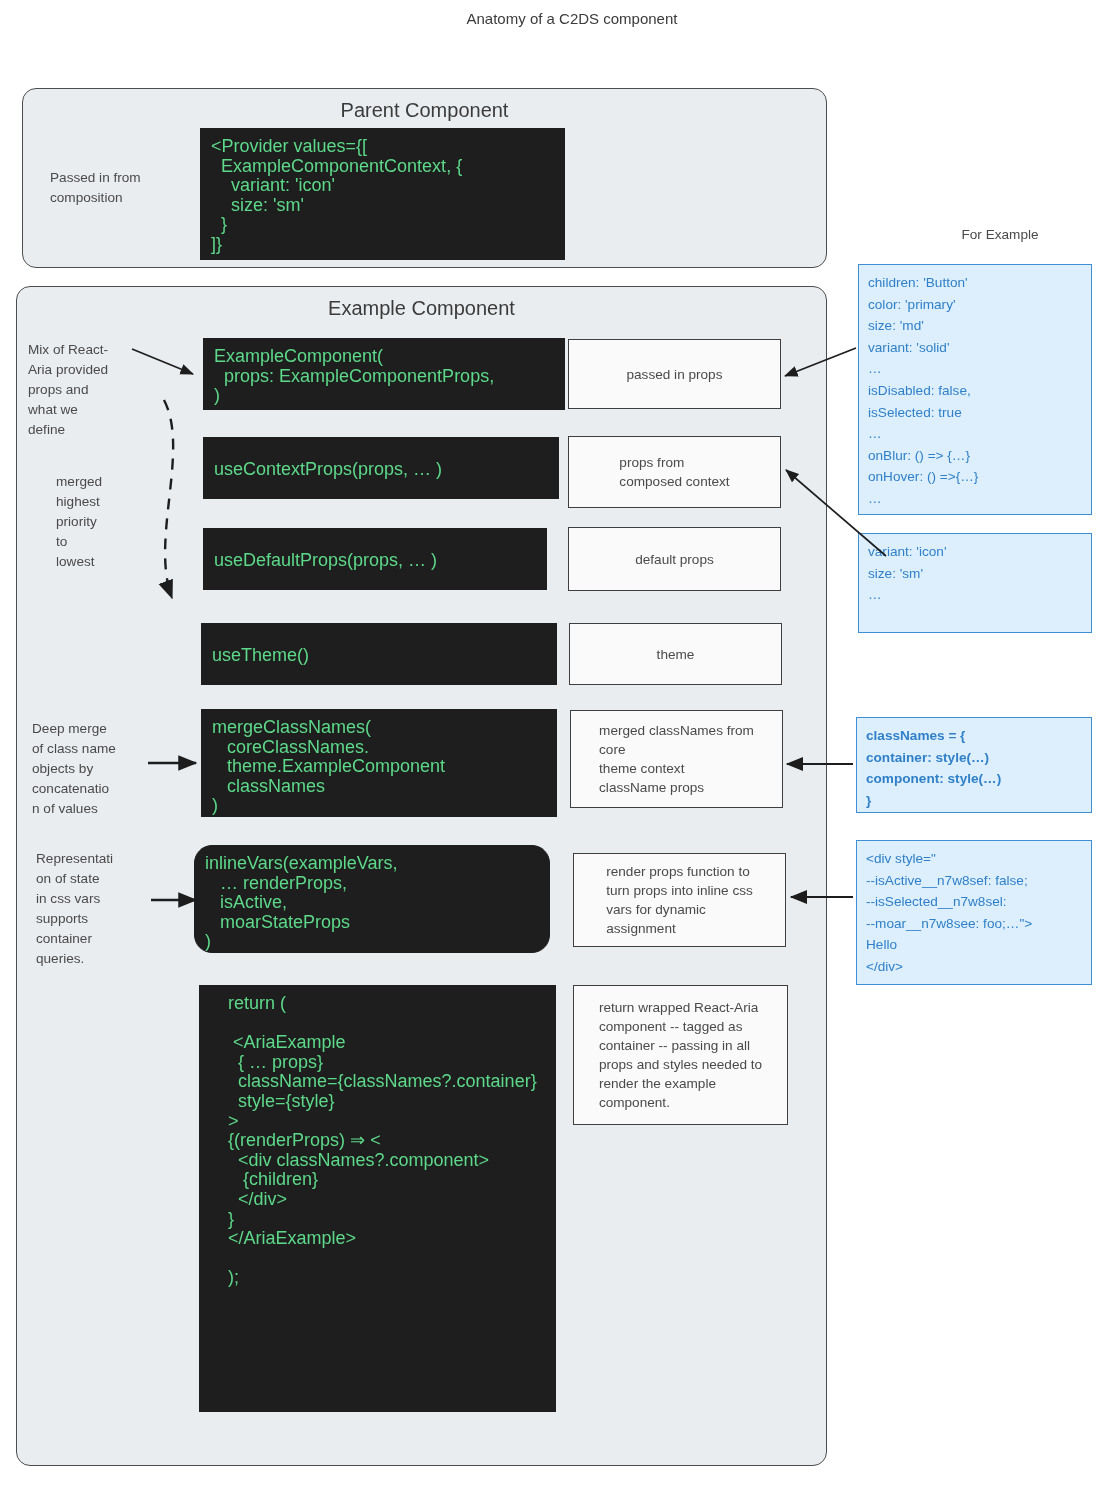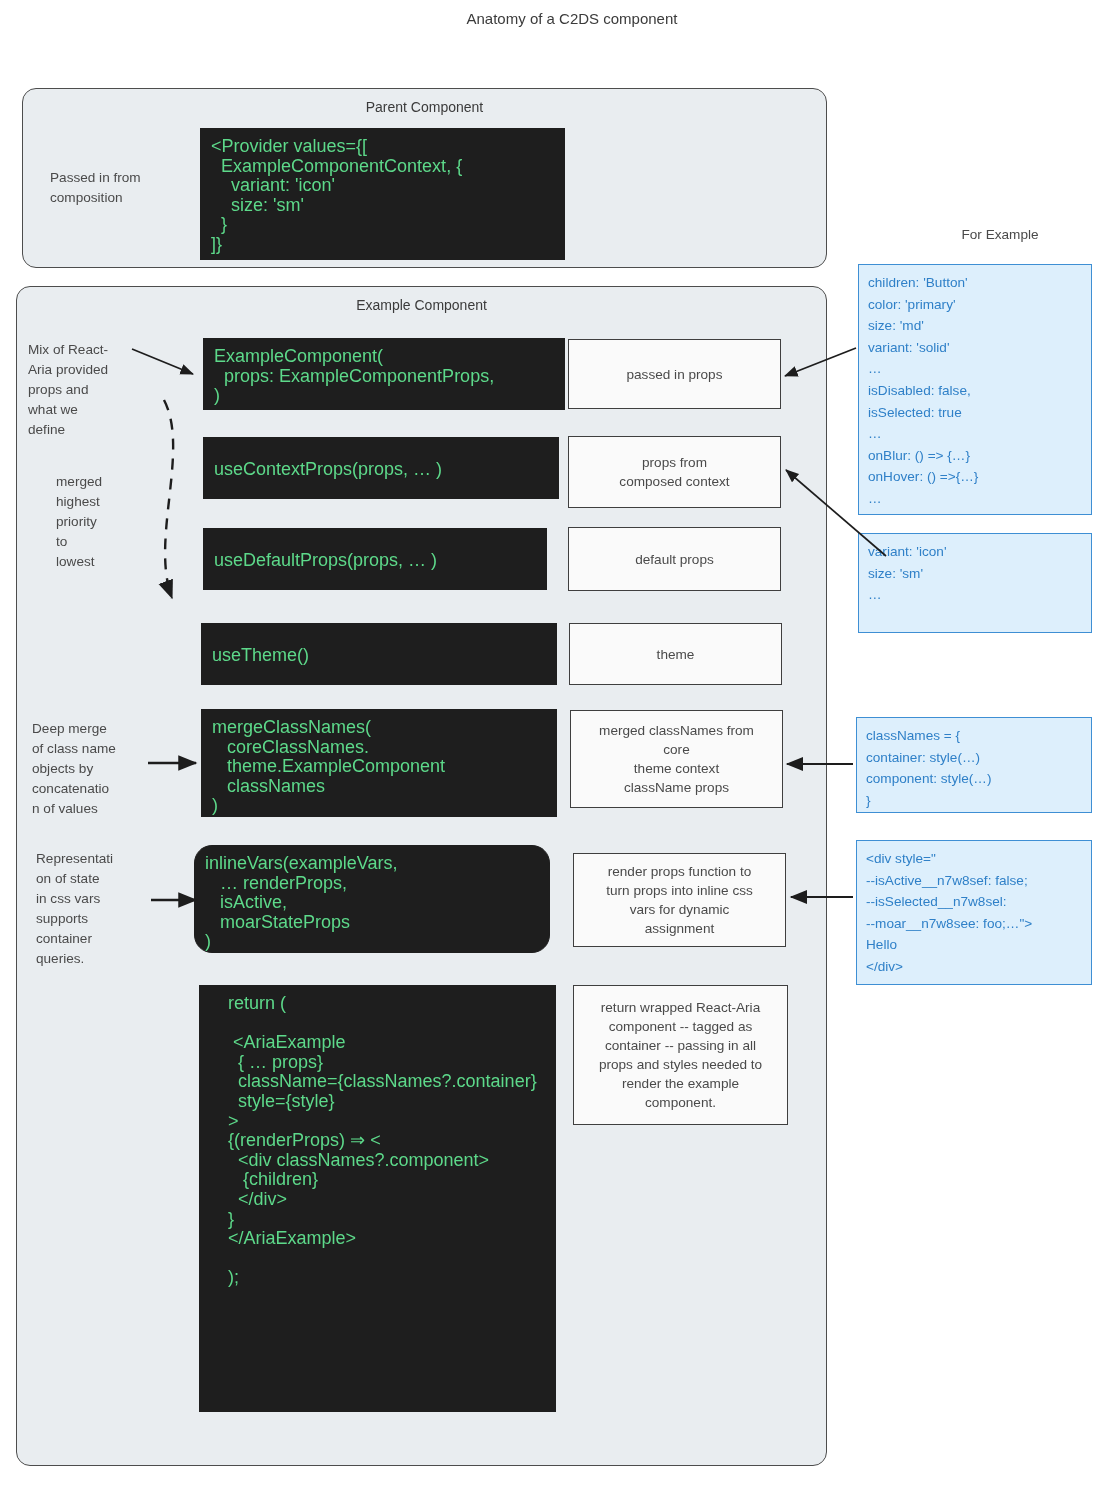--- a/index.html
+++ b/index.html
@@ -36,21 +36,21 @@
   .panel {
     position: absolute;
     background: #e9edf0;
     border: 1.5px solid #4d4d4d;
   }
   .panel.rounded { border-radius: 14px; }
   .panel-title {
     position: absolute;
     top: 10px; left: 0; right: 0;
     text-align: center;
-    font-size: 14px;
+    font-size: 20px;
     color: #3b3b3b;
   }
 
   
   .code {
     position: absolute;
     background: #1e1e1e;
     color: #5dd98a;
     font-family: Liberation Sans, sans-serif;
     font-size: 18px;
@@ -62,21 +62,20 @@
   }
 
   
   .wbox {
     position: absolute;
     background: #fafafa;
     border: 1.5px solid #3f3f3f;
     display: flex;
     align-items: center;
     justify-content: center;
-    text-align: center;
     font-size: 13.6px;
     line-height: 19px;
     color: #4a4a4a;
     padding: 4px 8px;
   }
 
   
   .bbox {
     position: absolute;
     background: #ddeffc;
@@ -223,21 +222,21 @@
 isSelected: true
 …
 onBlur: () =&gt; {…}
 onHover: () =&gt;{…}
 …</div>
 
   <div class="bbox" style="left:858px; top:533px; width:234px; height:100px;">variant: 'icon'
 size: 'sm'
 …</div>
 
-  <div class="bbox" style="left:856px; top:717px; width:236px; height:96px;">classNames = {
+  <div class="bbox" style="left:856px; top:717px; width:236px; height:96px;font-weight:bold;">classNames = {
   container: style(…)
   component: style(…)
 }</div>
 
   <div class="bbox" style="left:856px; top:840px; width:236px; height:145px;">&lt;div style="
 --isActive__n7w8sef: false;
 --isSelected__n7w8sel:
 --moar__n7w8see: foo;…"&gt;
 Hello
 &lt;/div&gt;</div>

